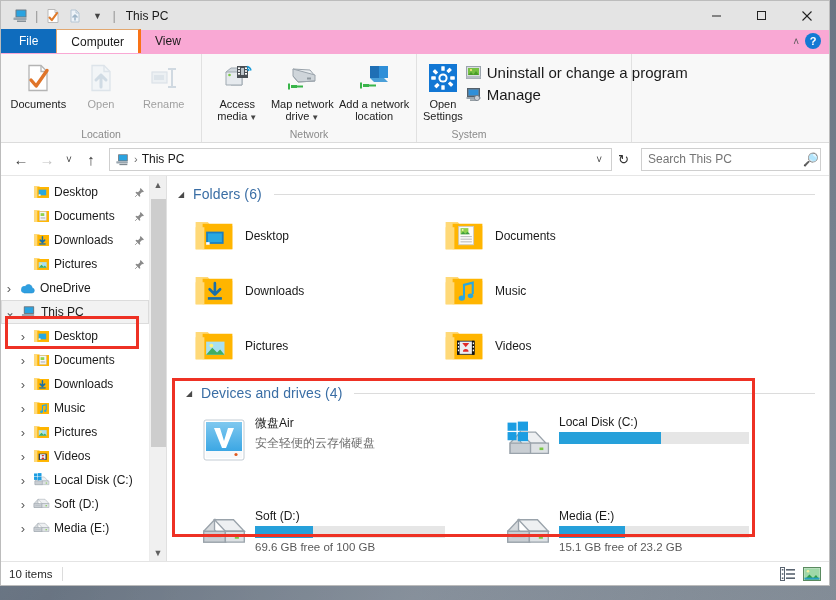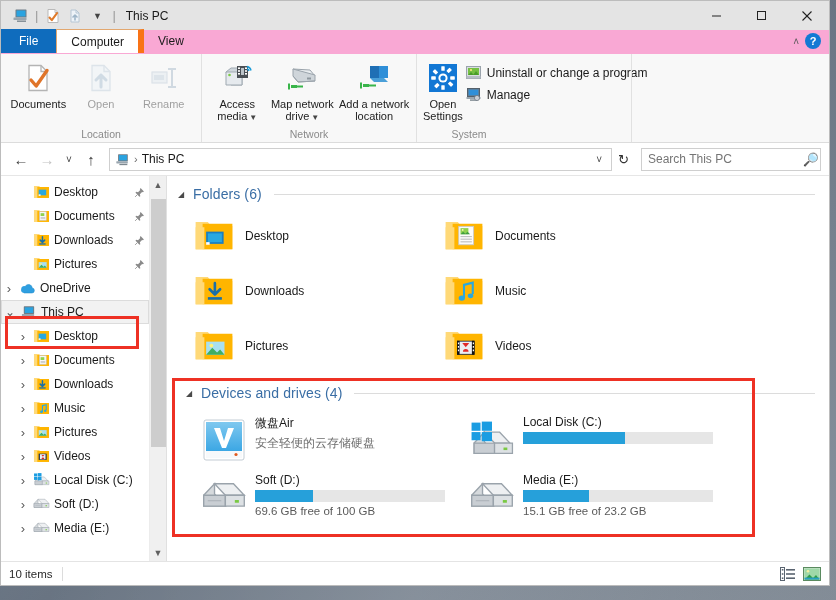--- a/index.html
+++ b/index.html
@@ -54,21 +54,21 @@
     flex: none; position: relative;
     border-bottom: 1px solid #d9b38c00;
   }
   .tab {
     height: 24px; display: flex; align-items: center; padding: 0 14px;
     font-size: 12px; color: #1a1a1a;
   }
   .tab.file { background: #0f6cbd; color: #fff; padding: 0 18px; font-size: 12px; }
   .tab.active {
     background: #fff;
-    border-left: 1px solid #e2a76f; border-right: 6px solid #f97316; border-top: 1px solid #e2a76f;
+    border-left: 1px solid #e2a76f; border-right: 3px solid #f97316; border-top: 1px solid #e2a76f;
   }
   .tabbar::after {
     content: ""; position: absolute; left: 0; right: 0; bottom: 0; height: 0;
   }
   .tabs-right { margin-left: auto; display: flex; align-items: center; gap: 6px; padding-right: 8px; height: 24px; }
   .caret-up { font-size: 10px; color: #555; }
   .help-ico {
     width: 16px; height: 16px; border-radius: 50%; background: #1379d4; color: #fff;
     font-size: 11px; display: flex; align-items: center; justify-content: center; font-weight: bold;
   }
@@ -87,21 +87,21 @@
   .bigbtn {
     width: 64px; display: flex; flex-direction: column; align-items: center;
     padding-top: 3px; cursor: default;
   }
   .bigbtn.disabled { opacity: 0.42; }
   .bigbtn .lbl { font-size: 11px; color: #222; text-align: center; line-height: 12px; margin-top: 3px; }
   .bigbtn .ico { height: 34px; display: flex; align-items: center; justify-content: center; }
   .smallcol { display: flex; flex-direction: column; justify-content: flex-start; padding-top: 4px; gap: 1px; }
   .smallbtn {
     display: flex; align-items: center; gap: 6px; padding: 2px 6px 2px 3px; height: 21px;
-    font-size: 12px; color: #1a1a1a; white-space: nowrap;
+    font-size: 15px; color: #1a1a1a; white-space: nowrap;
   }
   .caret { font-size: 8px; color: #444; margin-left: 2px; }
 
   
   .addrbar {
     height: 32px; background: #fff; display: flex; align-items: center;
     padding: 0 8px; gap: 2px; flex: none;
   }
   .navbtn {
     width: 24px; height: 24px; display: flex; align-items: center; justify-content: center;
@@ -800,21 +800,21 @@
             </span>
             <span class="tlabel">Videos</span>
           </div>
         </div>
 
       <div class="grouphdr" style="margin-top:8px;padding-left:8px;">
         <span class="gtri">◢</span>
         <span class="gtitle">Devices and drives (4)</span>
         <span class="gline"></span>
       </div>
-      <div class="tiles" id="drives" style="padding-left:20px;">
+      <div class="tiles" id="drives" style="padding-left:20px;gap:36px;">
           <div class="dtile">
             <span class="dicon">
               <svg width="42" height="42" viewBox="0 0 42 42">
                 <defs>
                   <linearGradient id="wp" x1="0" y1="0" x2="0" y2="1">
                     <stop offset="0%" stop-color="#7fc8ef"></stop>
                     <stop offset="100%" stop-color="#3ca7e4"></stop>
                   </linearGradient>
                 </defs>
                 <rect x="1" y="1" width="40" height="40" rx="2" fill="#fff" stroke="#c3ccd4" stroke-width="1"></rect>

